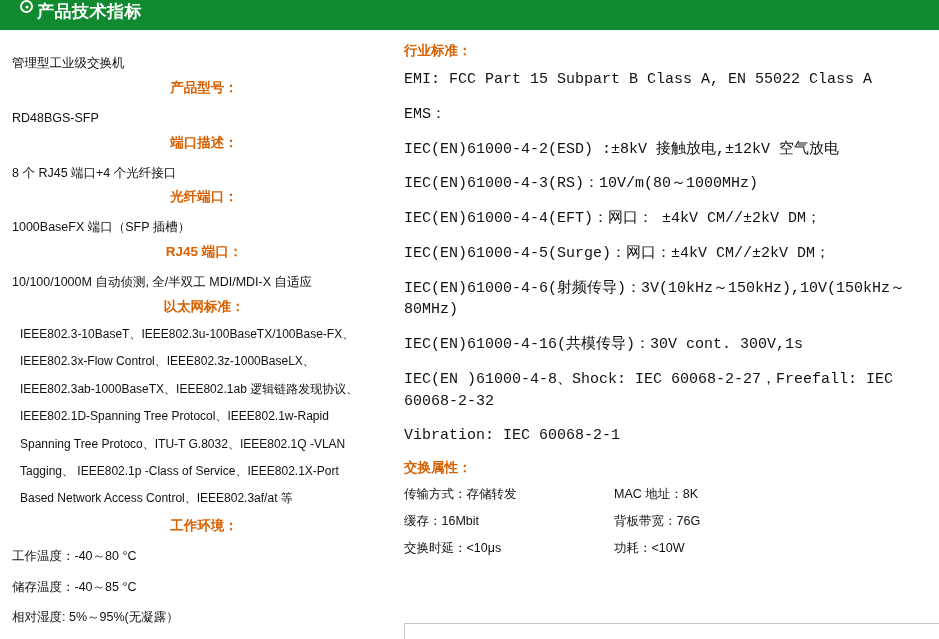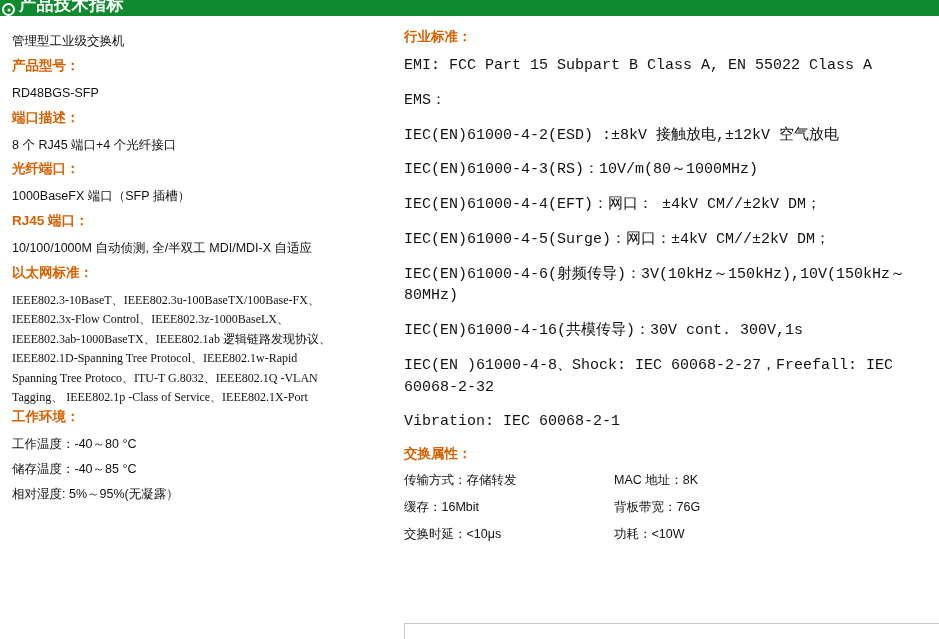--- a/index.html
+++ b/index.html
@@ -16,25 +16,25 @@
     overflow: hidden;
   }
   .page {
     position: relative;
     width: 939px;
     height: 639px;
     box-sizing: border-box;
   }
   
   .header {
-    height: 16px;
+    height: 30px;
     background: #0f8a2e;
     display: flex;
-    align-items: flex-end;
-    padding-left: 2px;
+    align-items: flex-start;
+    padding-left: 20px;
     box-sizing: border-box;
   }
   .header .bullet {
     width: 13px;
     height: 13px;
     border-radius: 50%;
     border: 2px solid #ffffff;
     box-sizing: border-box;
     margin-right: 4px;
     position: relative;
@@ -73,33 +73,34 @@
     box-sizing: border-box;
   }
   .sec-title {
     color: #d86000;
     font-weight: bold;
     font-size: 13.5px;
     margin: 0 0 9px 0;
   }
   .sec-title.mt {
     margin-top: 1px;
+    text-align: center;
   }
   .val {
     font-size: 12.5px;
     color: #111111;
-    margin: 4px 0 6px 0;
+    margin: 12px 0 6px 0;
     line-height: 1.5;
   }
   .mono {
-    font-family: Liberation Serif, serif;
+    font-family: Liberation Sans, sans-serif;
     font-size: 12px;
     line-height: 1.62;
     color: #111111;
-    margin: 0;
+    margin: 8px;
   }
   .right-line {
     font-family: "Liberation Mono", "DejaVu Sans Mono", monospace;
     font-size: 15px;
     color: #111111;
     margin: 0 0 13px 0;
     line-height: 1.45;
   }
   .right-line.tight {
     margin-bottom: 12px;
@@ -167,20 +168,21 @@
       </div>
 
       <div>
         <p class="sec-title mt">以太网标准：</p>
         <p class="mono">IEEE802.3-10BaseT、IEEE802.3u-100BaseTX/100Base-FX、</p>
         <p class="mono">IEEE802.3x-Flow Control、IEEE802.3z-1000BaseLX、</p>
         <p class="mono">IEEE802.3ab-1000BaseTX、IEEE802.1ab 逻辑链路发现协议、</p>
         <p class="mono">IEEE802.1D-Spanning Tree Protocol、IEEE802.1w-Rapid</p>
         <p class="mono">Spanning Tree Protoco、ITU-T G.8032、IEEE802.1Q -VLAN</p>
         <p class="mono">Tagging、 IEEE802.1p -Class of Service、IEEE802.1X-Port</p>
+        <p class="mono">Based Network Access Control、IEEE802.3af/at 等</p>
       </div>
 
       <div>
         <p class="sec-title mt">工作环境：</p>
         <p class="val">工作温度：-40～80 °C</p>
         <p class="val">储存温度：-40～85 °C</p>
         <p class="val">相对湿度: 5%～95%(无凝露）</p>
       </div>
 
     </div>

